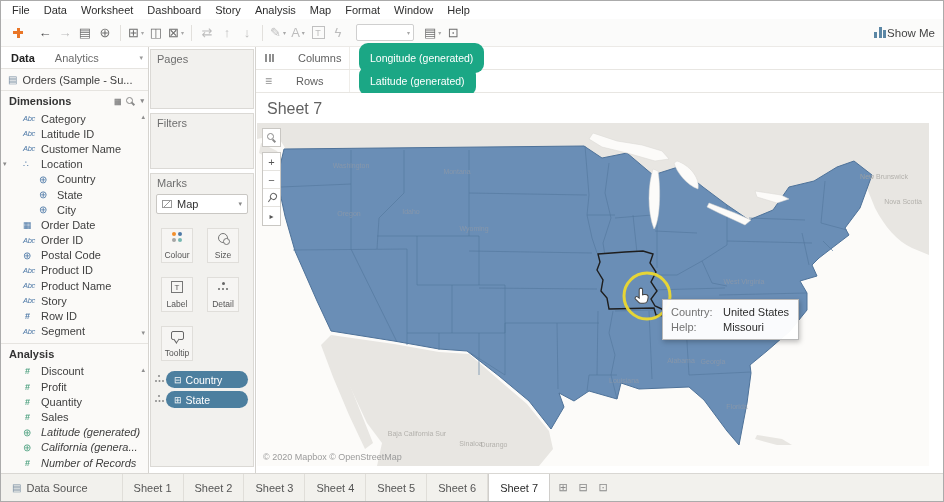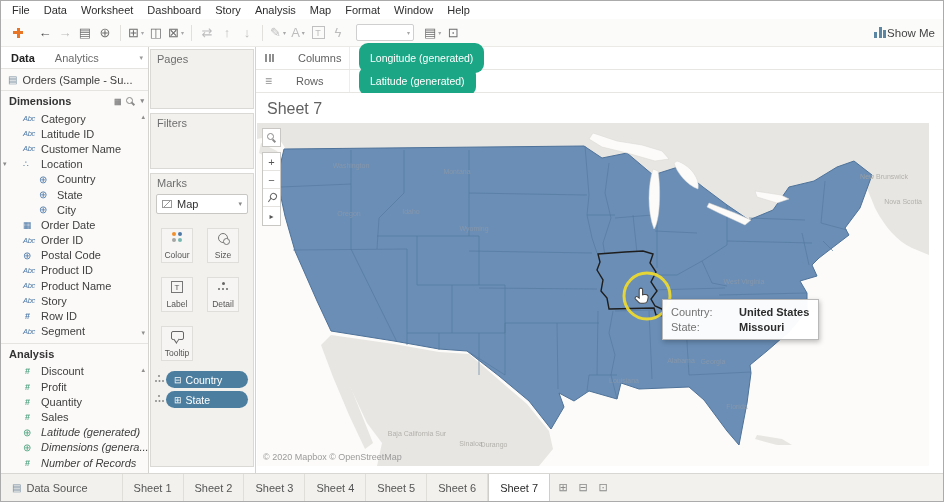--- a/index.html
+++ b/index.html
@@ -119,21 +119,21 @@
   .mc-stack { margin-top:5px; width:19px; background:#fff; border:1px solid #c9c7c3; }
   .mc-btn { height:18px; display:flex; align-items:center; justify-content:center; color:#555; font-size:11px; border-bottom:1px solid #e5e3df; }
   .mc-btn:last-child { border-bottom:none; }
   .pin-ic { position:relative; width:9px; height:11px; transform:rotate(35deg); }
   .pin-ic::before { content:""; position:absolute; left:2px; top:0; width:5px; height:5px; border:1.3px solid #666; border-radius:50%; }
   .pin-ic::after { content:""; position:absolute; left:4px; top:6px; width:1.4px; height:5px; background:#666; }
   .mc-arrow { font-size:8px; }
   .map-tooltip { position:absolute; left:405px; top:176px; background:rgba(255,255,255,.97); border:1px solid #b9b9b9; box-shadow:1px 2px 5px rgba(0,0,0,.25); padding:4px 9px 5px 8px; z-index:5; }
   .tt-row { display:flex; height:15px; align-items:center; font-size:11px; }
   .tt-label { width:52px; color:#737373; }
-  .tt-value { color:#2d2d2d; font-weight:bold; white-space:nowrap;margin-left:16px; }
+  .tt-value { color:#2d2d2d; font-weight:normal; white-space:nowrap; }
   .cursor-hand { position:absolute; left:376px; top:164px; z-index:6; }
 
   
   .tabbar { position:absolute; bottom:0; left:0; right:0; height:28px; background:#f2f1ed; border-top:1px solid #d9d7d3; display:flex; align-items:stretch; color:#555; }
   .tab { display:flex; align-items:center; gap:5px; padding:0 11px; border-right:1px solid #e0ded9; }
   .tab .tab-ic { color:#7b8fa3; font-size:10px; }
   .tab .tab-ic:empty { display:none; }
   .tab.ds { padding-right:34px; }
   .tab.active { background:#fff; color:#2b2b2b; border-left:1px solid #d0cecb; border-right:1px solid #d0cecb; }
   .newtabs { display:flex; align-items:center; padding-left:3px; color:#8a8a8a; }
@@ -418,21 +418,21 @@
                 <span class="f-label">Sales</span>
               </div>
             
               <div class="field gen">
                 <span class="f-ic geo-g">⊕</span>
                 <span class="f-label">Latitude (generated)</span>
               </div>
             
               <div class="field gen">
                 <span class="f-ic geo-g">⊕</span>
-                <span class="f-label">Dimensions (genera...</span>
+                <span class="f-label">California (genera...</span>
               </div>
             
               <div class="field gen">
                 <span class="f-ic num">#</span>
                 <span class="f-label">Number of Records</span>
               </div>
             
               <div class="field gen">
                 <span class="f-ic num">#</span>
                 <span class="f-label">Measure Values</span>
@@ -613,21 +613,21 @@
           </div>
 
           <div class="map-tooltip">
 
               <div class="tt-row">
                 <span class="tt-label">Country:</span>
                 <span class="tt-value">United States</span>
               </div>
 
               <div class="tt-row">
-                <span class="tt-label">State:</span>
+                <span class="tt-label">Help:</span>
                 <span class="tt-value">Missouri</span>
               </div>
 
           </div>
 
           <svg class="cursor-hand" width="18" height="18" viewBox="0 0 16 16">
             <path d="M7,1 C7.8,1 8.5,1.7 8.5,2.5 V7 L9.7,6.7 C11.7,6.3 13.5,7 13.5,8.9 C13.5,8.9 13.2,11.7 12.5,13 C12,14 11,14.5 9.5,14.5 H7 C6.2,14.5 5.4,14.1 4.9,13.5 L2.2,10.8 C1.7,10.2 1.8,9.3 2.4,8.8 C2.9,8.4 3.6,8.4 4.1,8.8 L5.5,10 V2.5 C5.5,1.7 6.2,1 7,1 Z" fill="#ffffff" stroke="#444444" stroke-width="0.9"></path>
           </svg>
 
           <div class="attribution">© 2020 Mapbox © OpenStreetMap</div>

